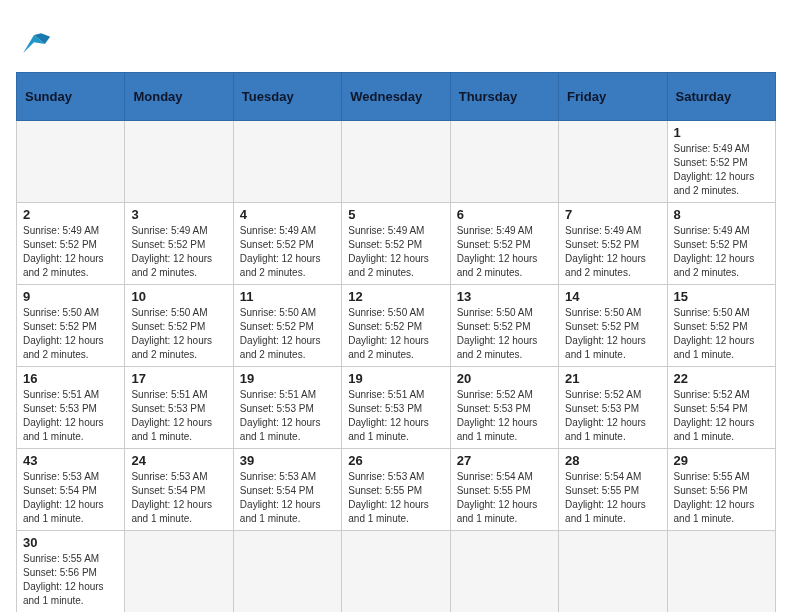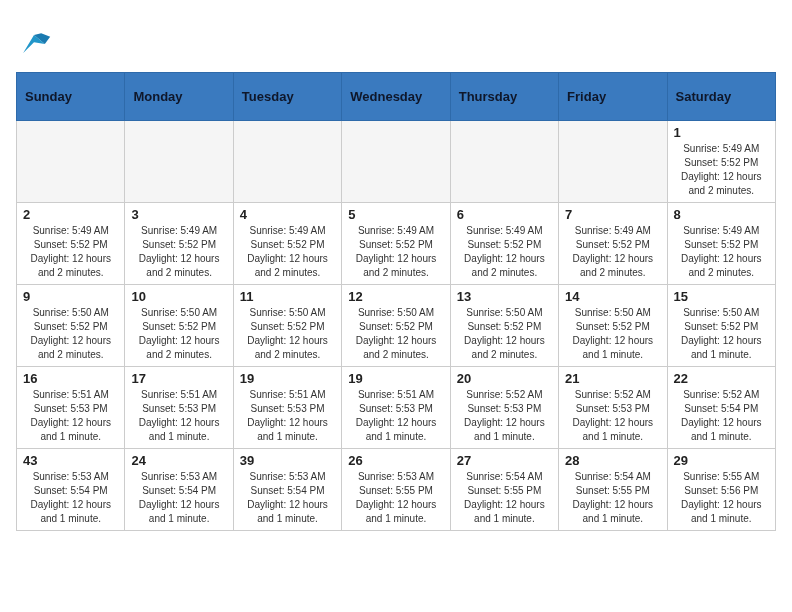--- a/index.html
+++ b/index.html
@@ -74,21 +74,20 @@
       font-size: 13px;
       font-weight: bold;
       color: #222;
       display: block;
       margin-bottom: 2px;
     }
     .day-info {
       font-size: 10px;
       color: #333;
       line-height: 1.4;
-      text-align: center;
     }
   </style>
 </head>
 <body>
 
 <div class="header-area">
   <div class="logo">
     <svg class="logo-bird" viewBox="0 0 40 40">
       <polygon points="8,30 20,10 32,20 20,18" fill="#2196c9"></polygon>
       <polygon points="20,10 32,20 38,12 28,8" fill="#1a7ab0"></polygon>
@@ -299,14 +298,28 @@
 Sunset: 5:55 PM
 Daylight: 12 hours and 1 minute.</div>
         </td>
         <td>
           <span class="day-number">29</span>
           <div class="day-info">Sunrise: 5:55 AM
 Sunset: 5:56 PM
 Daylight: 12 hours and 1 minute.</div>
         </td>
       </tr>
+      <tr>
+        <td>
+          <span class="day-number">30</span>
+          <div class="day-info">Sunrise: 5:55 AM
+Sunset: 5:56 PM
+Daylight: 12 hours and 1 minute.</div>
+        </td>
+        <td class="empty"></td>
+        <td class="empty"></td>
+        <td class="empty"></td>
+        <td class="empty"></td>
+        <td class="empty"></td>
+        <td class="empty"></td>
+      </tr>
     </tbody>
 </table>
 
 </body></html>

